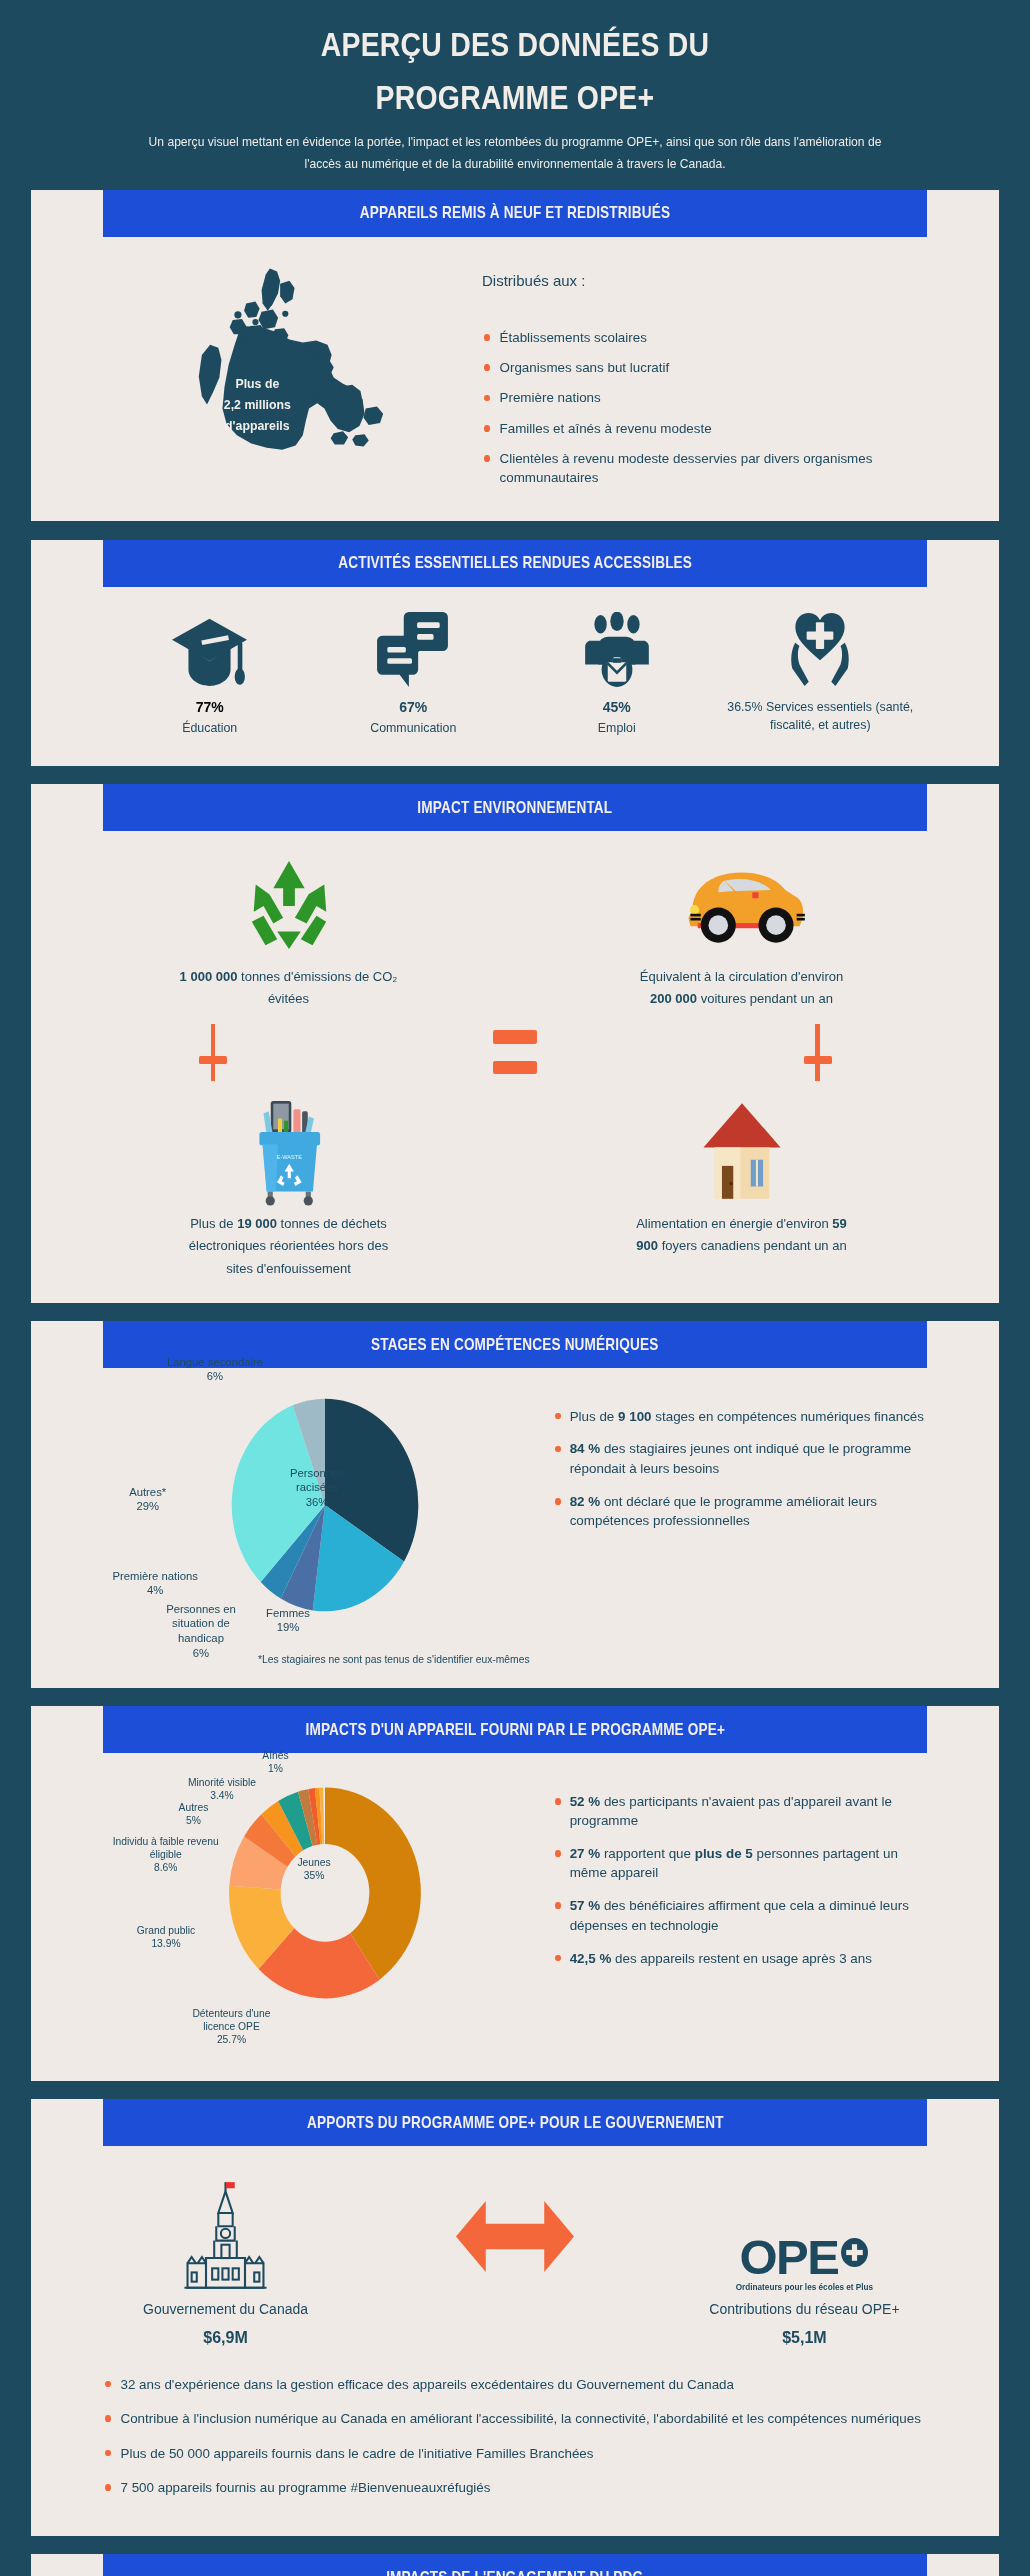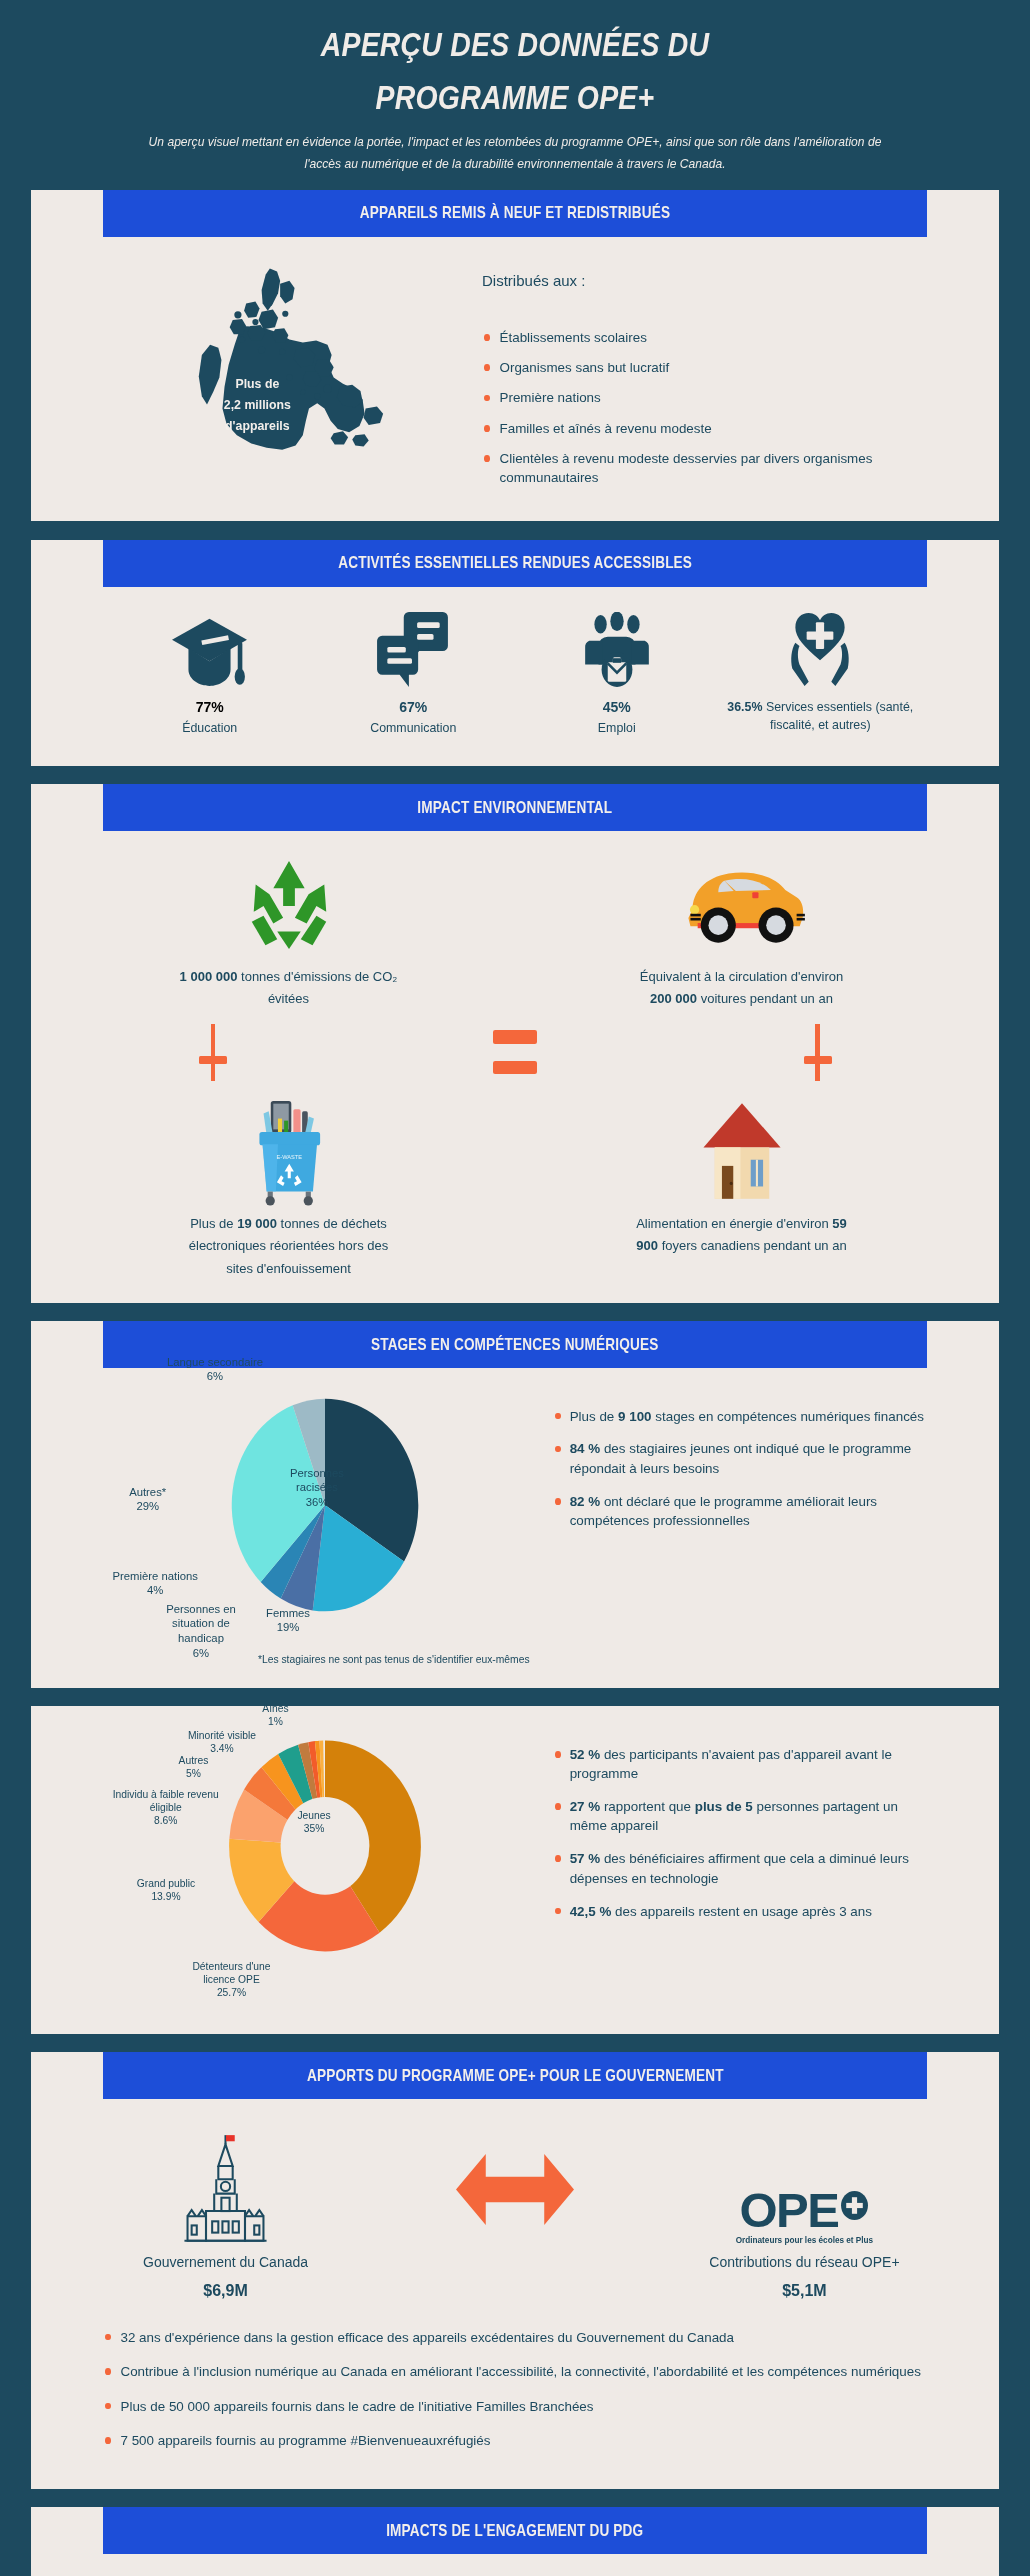--- a/index.html
+++ b/index.html
@@ -9,21 +9,21 @@
     background:#1d4a5f;
     font-family:"Liberation Sans", sans-serif;
     color:#1d4a5f;
     width:1030px;
     height:4122px;
     overflow:hidden;
   }
   .page{width:1030px;height:4122px;position:relative;background:#1d4a5f;}
 
   
-  .hero{padding:25px 103px 0 103px;text-align:center;font-style:italic;}
+  .hero{padding:25px 103px 0 103px;text-align:center;}
   .hero h1{
     color:#f0ece8;font-size:33px;line-height:1.22;letter-spacing:0.3px;
     font-weight:bold;font-stretch:condensed;
     transform:scaleX(.86);transform-origin:center;
   }
   .hero p{
     color:#f0ece8;font-size:13px;line-height:1.65;margin-top:13.4px;
     transform:scaleX(.93);transform-origin:center;
   }
 
@@ -74,21 +74,21 @@
   }
 
   
   .icons-row{display:flex;justify-content:space-between;padding:24px 10.3px 5.2px 10.3px;}
   .icon-item{width:24%;display:flex;flex-direction:column;align-items:center;text-align:center;}
   .icon-box{height:77px;display:flex;align-items:flex-end;justify-content:center;margin-bottom:11.3px;}
   .icon-pct{font-size:14px;font-weight:bold;margin-bottom:5.2px;}
   .icon-pct.accent{color:#000000;}
   .icon-lbl{font-size:12.4px;line-height:1.4;}
   .icon-inline{font-size:12.4px;line-height:1.45;}
-  .icon-inline b{font-weight:bold;text-align:right;}
+  .icon-inline b{font-weight:normal;text-align:right;}
 
   
   .env-grid{padding:17.5px 31px 0 31px;}
   .env-row{display:flex;align-items:flex-start;position:relative;}
   .env-cell{width:50%;display:flex;flex-direction:column;align-items:center;text-align:center;}
   .env-art{height:111px;display:flex;align-items:center;justify-content:center;}
   .env-txt{font-size:13px;line-height:1.7;max-width:222px;margin-top:6.2px;}
   .env-txt b{font-weight:bold;}
   .ops-row{display:flex;align-items:center;justify-content:space-around;height:88px;margin-top:-2.1px;}
   .plus{position:relative;width:42px;height:57px;}
@@ -464,20 +464,23 @@
             </li>
           </ul>
         </div>
       </div>
     </div>
   </div>
 
   <div class="spacer"></div>
 
   <div class="card">
+    <div class="bar">
+      <span class="bar-txt">IMPACTS D'UN APPAREIL FOURNI PAR LE PROGRAMME OPE+</span>
+    </div>
     <div class="card-body">
       <div class="chart-row">
         <div class="chart-left">
           <div class="pie-holder" style="height:289px">
             <svg width="222" height="258" viewBox="-110 -110 220 230">
               <g transform="scale(1,1.1)">
 
                 <path d="M0 0 L0 -95 A95 95 0 0 1 54.1 78.1 Z" fill="#d4810a"></path>
 
                 <path d="M0 0 L54.1 78.1 A95 95 0 0 1 -65.8 68.5 Z" fill="#f4673b"></path>

